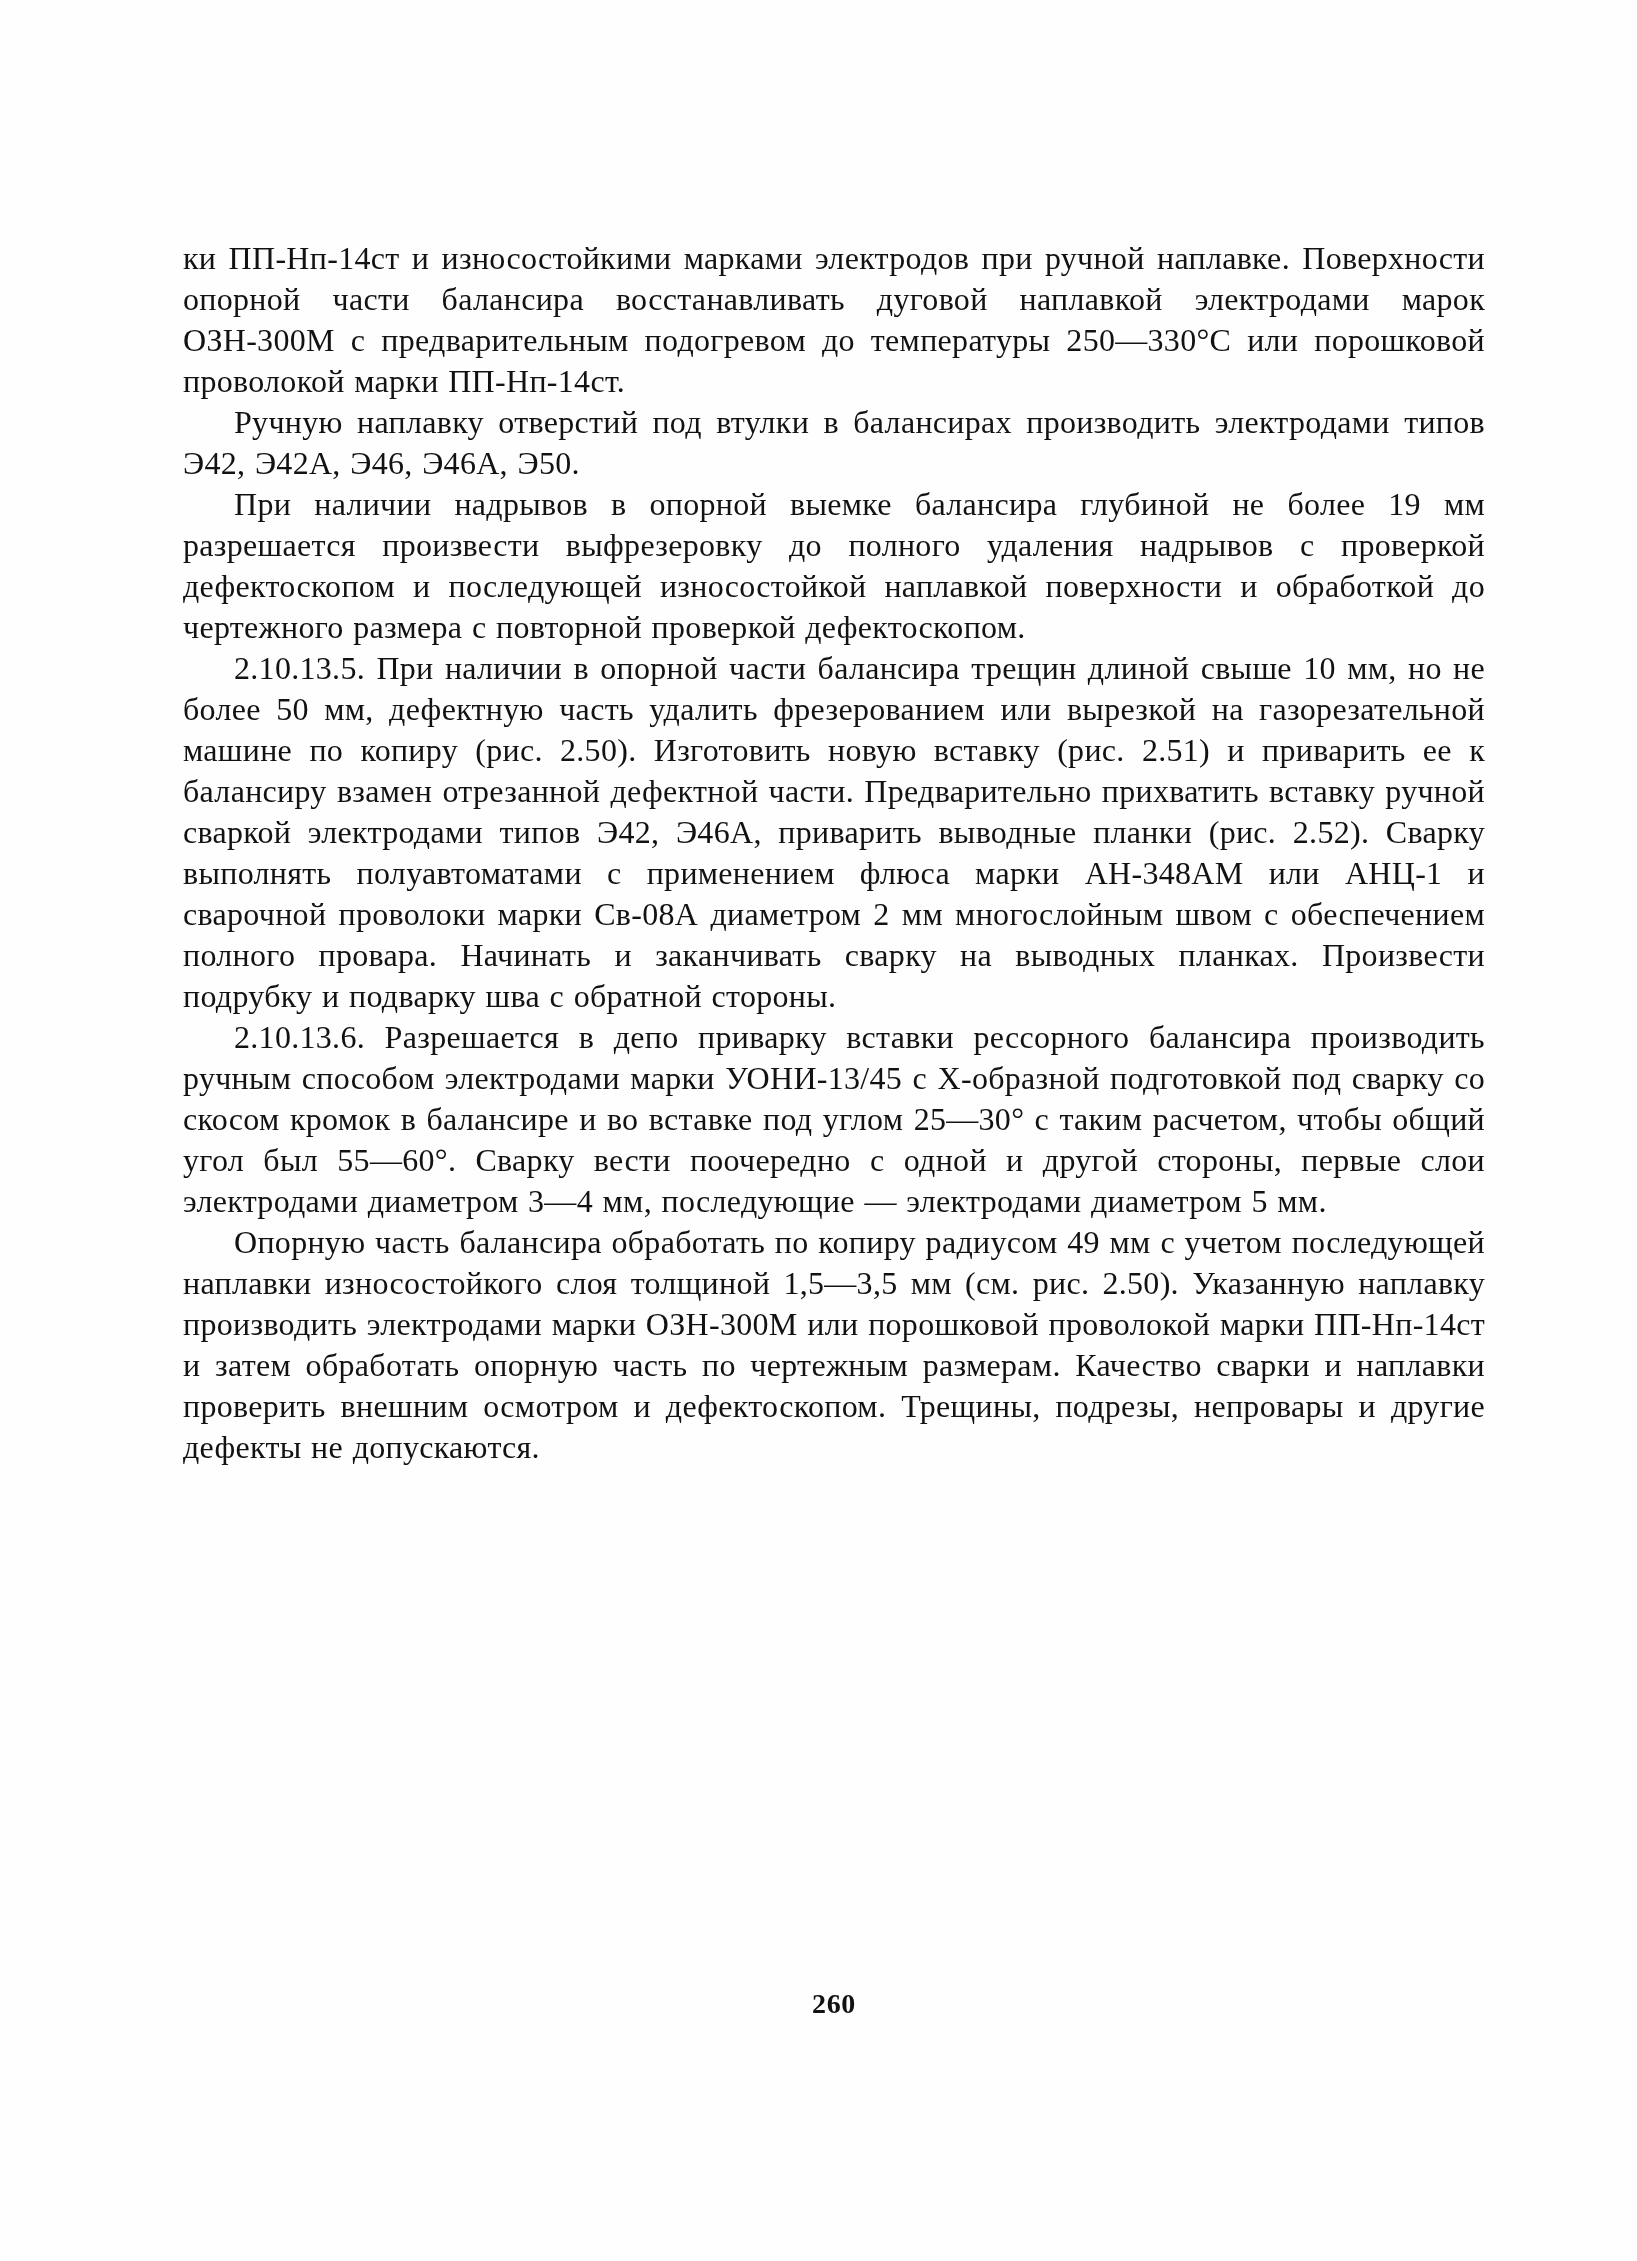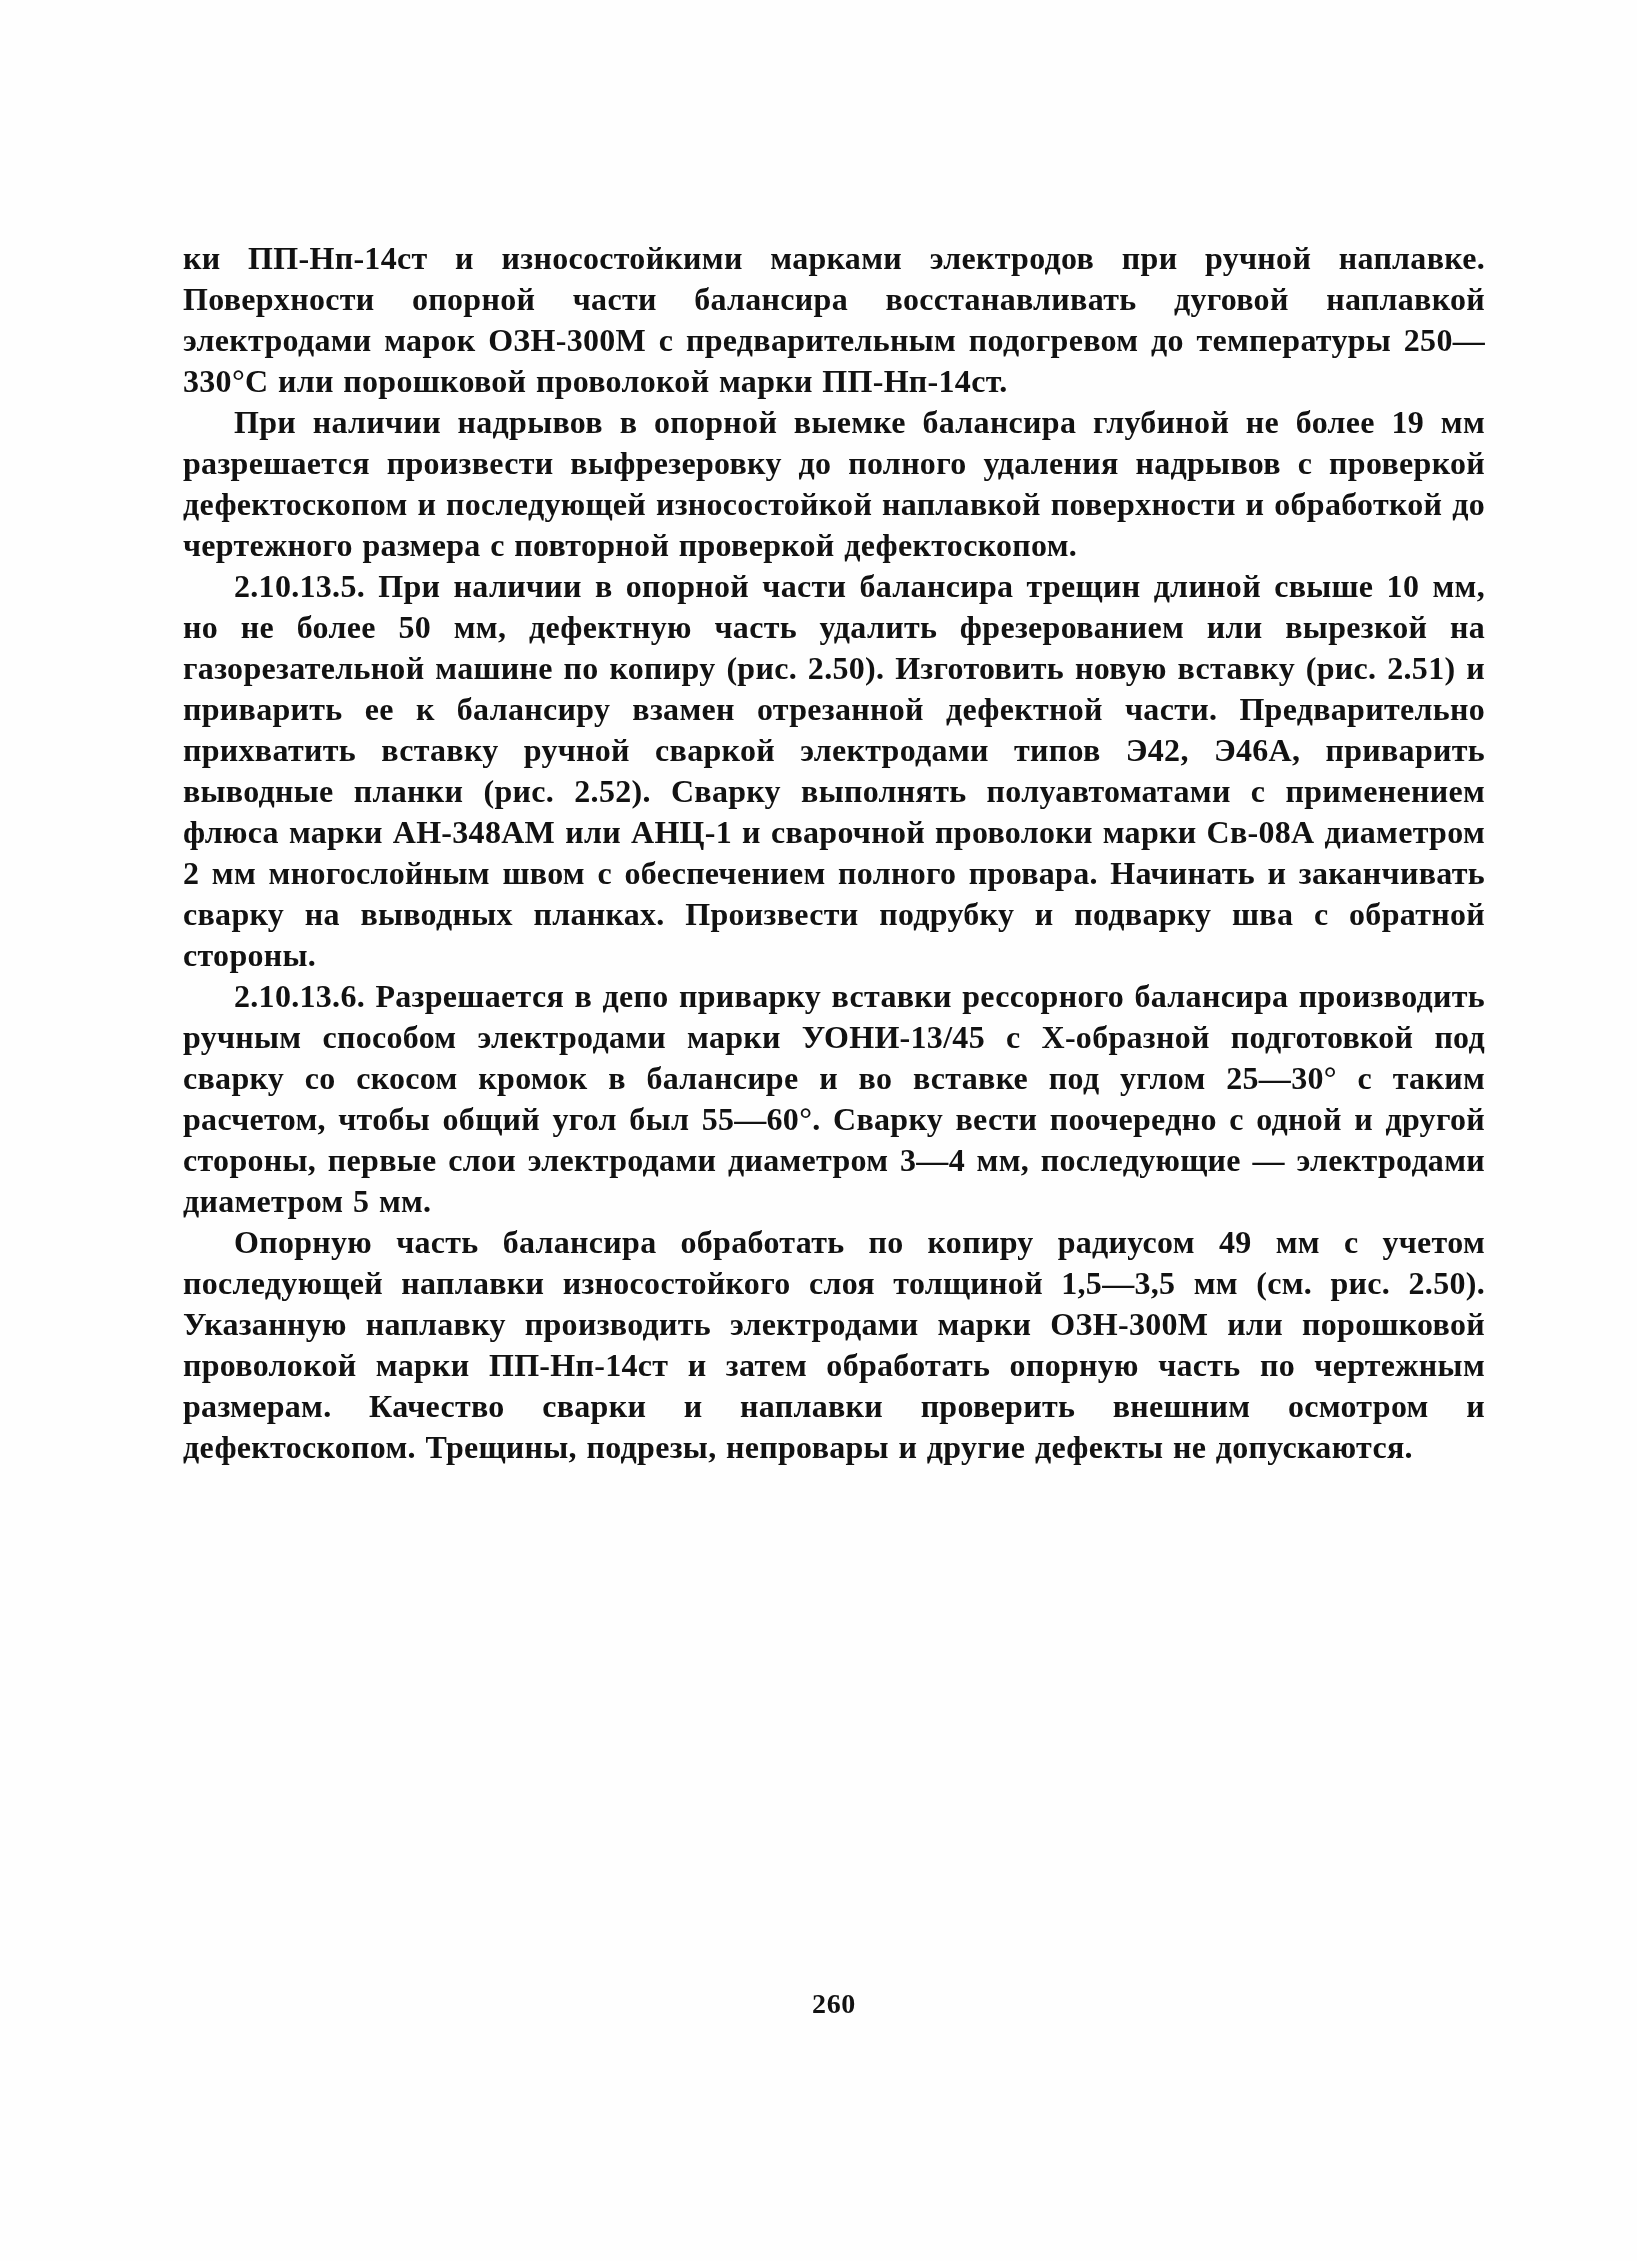--- a/index.html
+++ b/index.html
@@ -19,21 +19,21 @@
   .text-block {
     position: absolute;
     left: 183px;
     top: 238px;
     width: 1302px;
   }
   .para {
     margin: 0;
     font-size: 32px;
     line-height: 41px;
-    font-weight: 700;
+    font-weight: 400;
     letter-spacing: 0.3px;
     text-align: justify;
     text-justify: inter-word;
     word-spacing: 1.3px;
   }
   .para.indent {
     text-indent: 51px;
   }
   .page-number {
     position: absolute;
@@ -45,20 +45,21 @@
     font-weight: 600;
     letter-spacing: 0.7px;
   }
 </style>
 </head>
 <body>
 
 <div class="page">
   <div class="text-block">
     <p class="para">ки ПП-Нп-14ст и износостойкими марками электродов при ручной наплавке. Поверхности опорной части балансира восстанавливать дуговой наплавкой электродами марок ОЗН-300М с предварительным подогревом до температуры 250—330°С или порошковой проволокой марки ПП-Нп-14ст.</p>
+    <p class="para indent">Ручную наплавку отверстий под втулки в балансирах производить электродами типов Э42, Э42А, Э46, Э46А, Э50.</p>
     <p class="para indent">При наличии надрывов в опорной выемке балансира глубиной не более 19 мм разрешается произвести выфрезеровку до полного удаления надрывов с проверкой дефектоскопом и последующей износостойкой наплавкой поверхности и обработкой до чертежного размера с повторной проверкой дефектоскопом.</p>
     <p class="para indent">2.10.13.5. При наличии в опорной части балансира трещин длиной свыше 10 мм, но не более 50 мм, дефектную часть удалить фрезерованием или вырезкой на газорезательной машине по копиру (рис. 2.50). Изготовить новую вставку (рис. 2.51) и приварить ее к балансиру взамен отрезанной дефектной части. Предварительно прихватить вставку ручной сваркой электродами типов Э42, Э46А, приварить выводные планки (рис. 2.52). Сварку выполнять полуавтоматами с применением флюса марки АН-348АМ или АНЦ-1 и сварочной проволоки марки Св-08А диаметром 2 мм многослойным швом с обеспечением полного провара. Начинать и заканчивать сварку на выводных планках. Произвести подрубку и подварку шва с обратной стороны.</p>
     <p class="para indent">2.10.13.6. Разрешается в депо приварку вставки рессорного балансира производить ручным способом электродами марки УОНИ-13/45 с Х-образной подготовкой под сварку со скосом кромок в балансире и во вставке под углом 25—30° с таким расчетом, чтобы общий угол был 55—60°. Сварку вести поочередно с одной и другой стороны, первые слои электродами диаметром 3—4 мм, последующие — электродами диаметром 5 мм.</p>
     <p class="para indent">Опорную часть балансира обработать по копиру радиусом 49 мм с учетом последующей наплавки износостойкого слоя толщиной 1,5—3,5 мм (см. рис. 2.50). Указанную наплавку производить электродами марки ОЗН-300М или порошковой проволокой марки ПП-Нп-14ст и затем обработать опорную часть по чертежным размерам. Качество сварки и наплавки проверить внешним осмотром и дефектоскопом. Трещины, подрезы, непровары и другие дефекты не допускаются.</p>
   </div>
   <div class="page-number">260</div>
 </div>
 
 
 </body></html>

